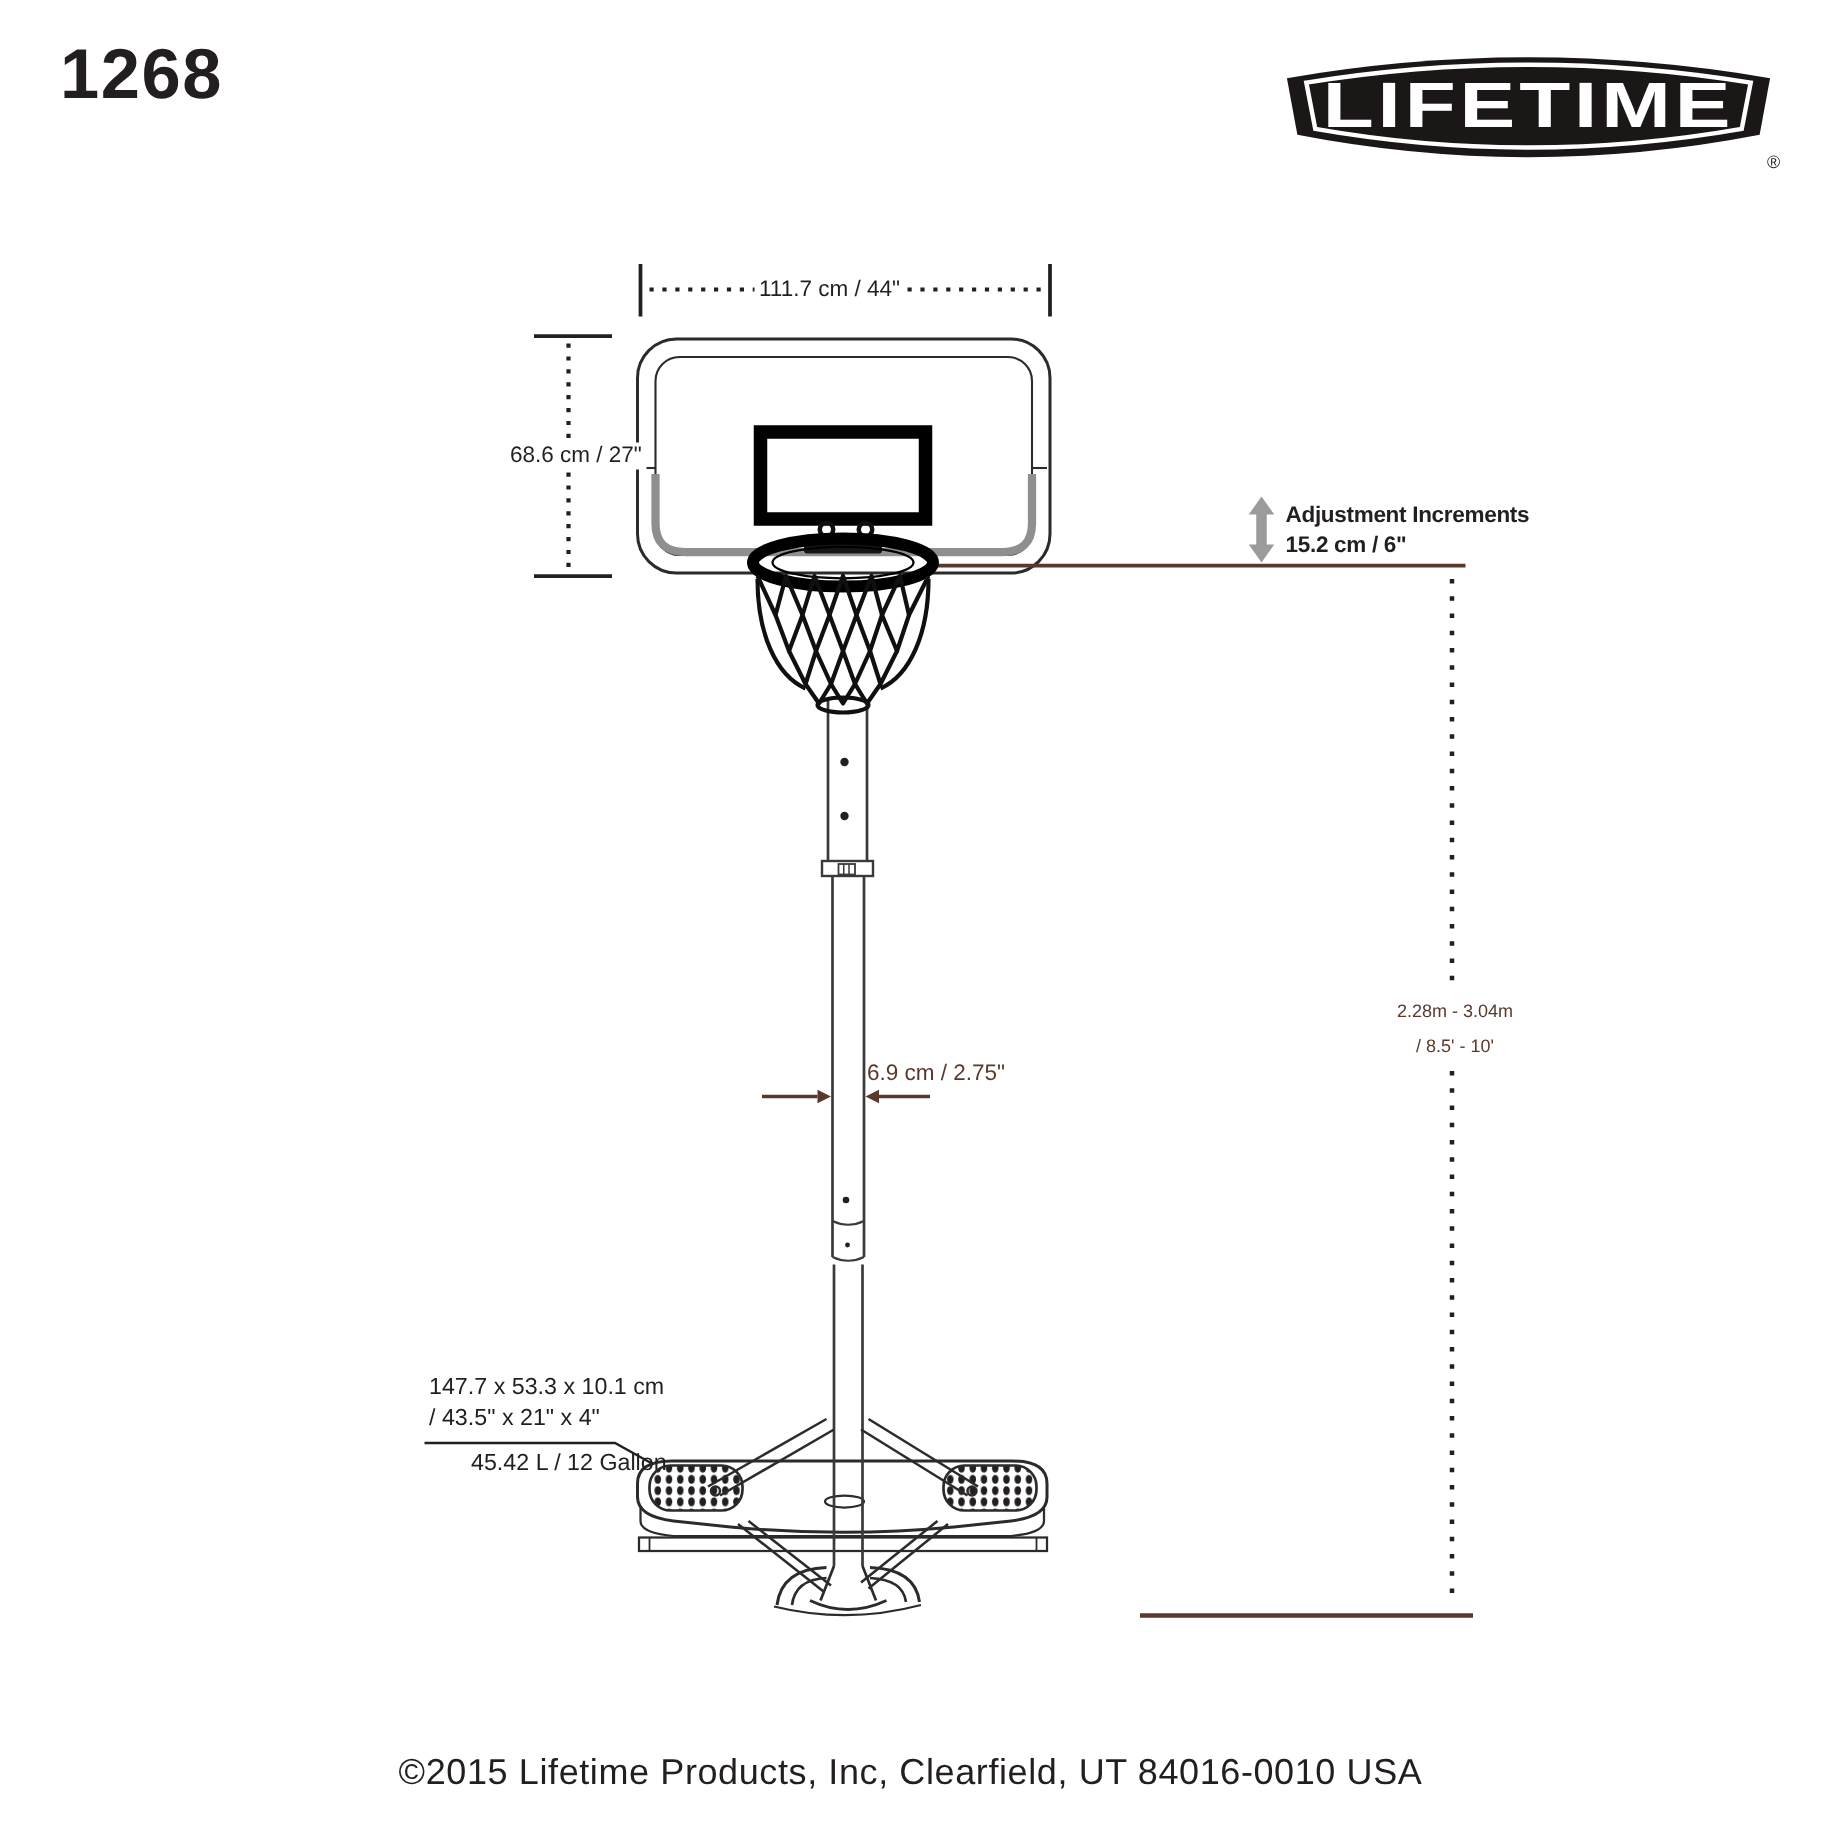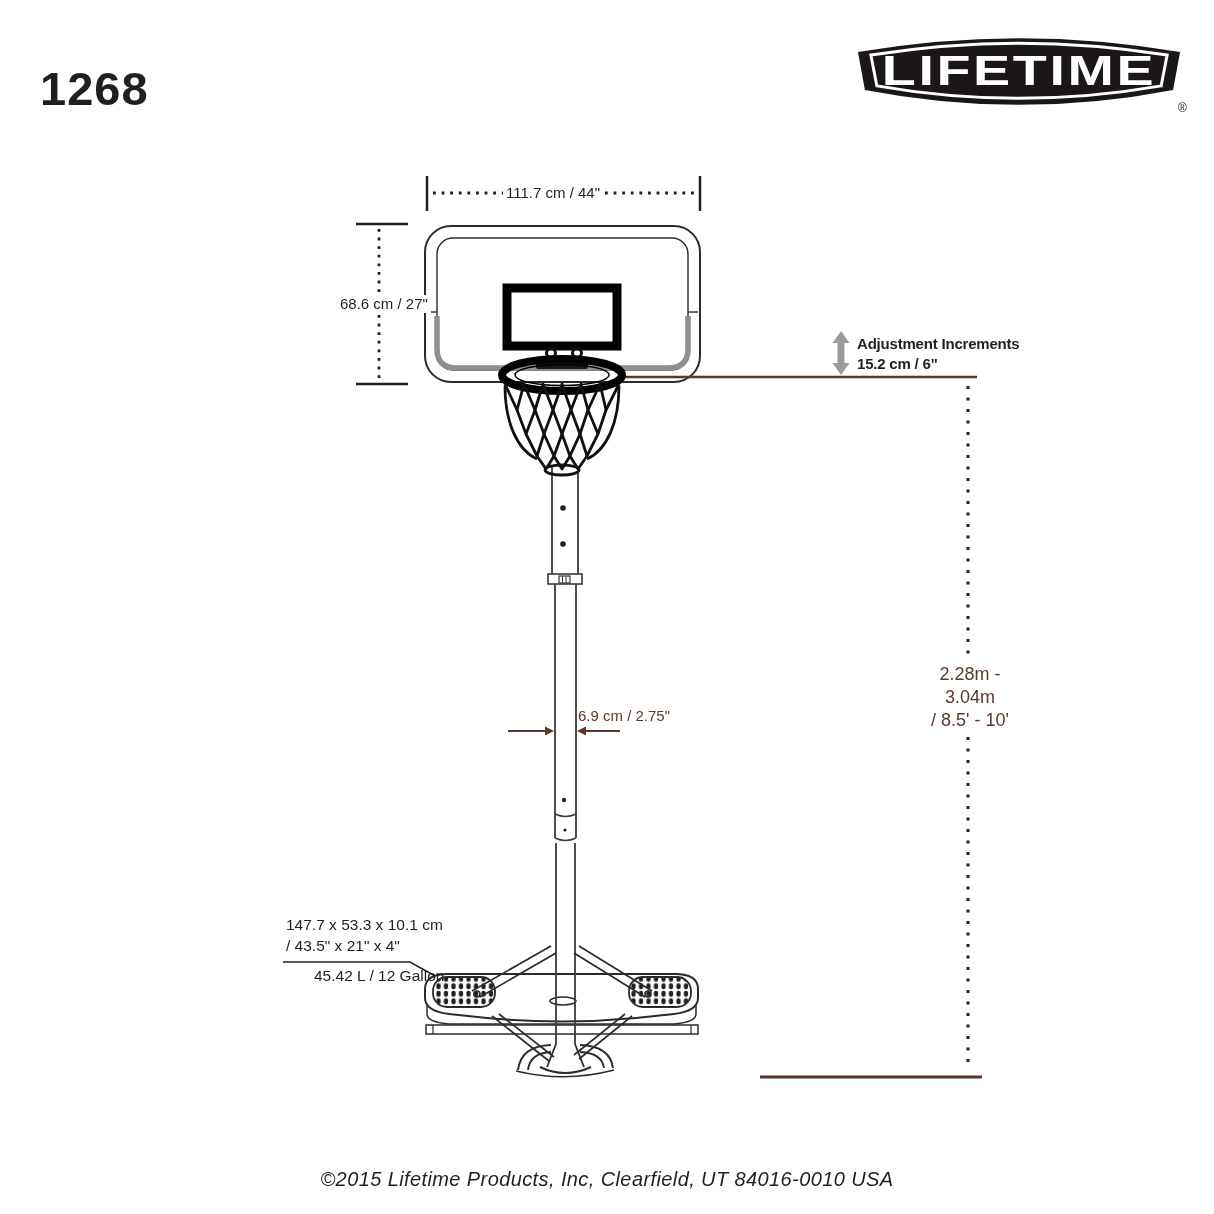--- a/index.html
+++ b/index.html
@@ -2,34 +2,34 @@
 <html><head>
 <meta charset="utf-8">
 <style>
   html,body{margin:0;padding:0;background:#fff;}
   .page{
     position:relative;width:1214px;height:1214px;background:#ffffff;
     font-family:"Liberation Sans", sans-serif;color:#231f20;overflow:hidden;
   }
   .art{position:absolute;left:0;top:0;}
   .title-block{position:absolute;left:40px;top:24px;}
-  .model-number{font-size:47px;font-weight:700;letter-spacing:1px;line-height:50px;margin-top:40px;}
+  .model-number{font-size:47px;font-weight:700;letter-spacing:1px;line-height:50px;}
   .product-title{font-size:26px;font-weight:400;line-height:31px;margin-top:4px;}
   .logo-svg{position:absolute;left:850px;top:24px;}
   .logo-text{font-family:"Liberation Sans",sans-serif;font-weight:700;}
   .dim{position:absolute;font-size:15px;white-space:pre;line-height:18px;}
   .dim.masked{background:#ffffff;padding:0 3px;}
   .brown{color:#5a392c;}
   .adj-label{position:absolute;left:857px;top:334px;font-size:15px;line-height:19.5px;letter-spacing:-0.2px;font-weight:bold;}
   .height-label{position:absolute;left:916px;top:663px;width:108px;text-align:center;
-    font-size:18px;line-height:23px;background:#fff;}
+    font-size:12px;line-height:23px;background:#fff;}
   .base-label{position:absolute;left:286px;top:914px;font-size:15.5px;line-height:21px;}
   .base-capacity{position:absolute;left:286px;top:967px;font-size:15.5px;margin-left:28px;}
   .footer{position:absolute;left:0;top:1168px;width:1214px;text-align:center;
-    font-size:20px;letter-spacing:0.4px;font-style:italic;}
+    font-size:24px;letter-spacing:0.4px;}
 </style>
 </head>
 <body>
 
 <div class="page">
 
   <svg class="art" width="1214" height="1214" viewBox="0 0 1214 1214">
     <defs>
       <pattern id="basedots" width="7.5" height="7.5" patternUnits="userSpaceOnUse">
         <ellipse cx="3.5" cy="3.75" rx="2.2" ry="3" fill="#231f20"></ellipse>

